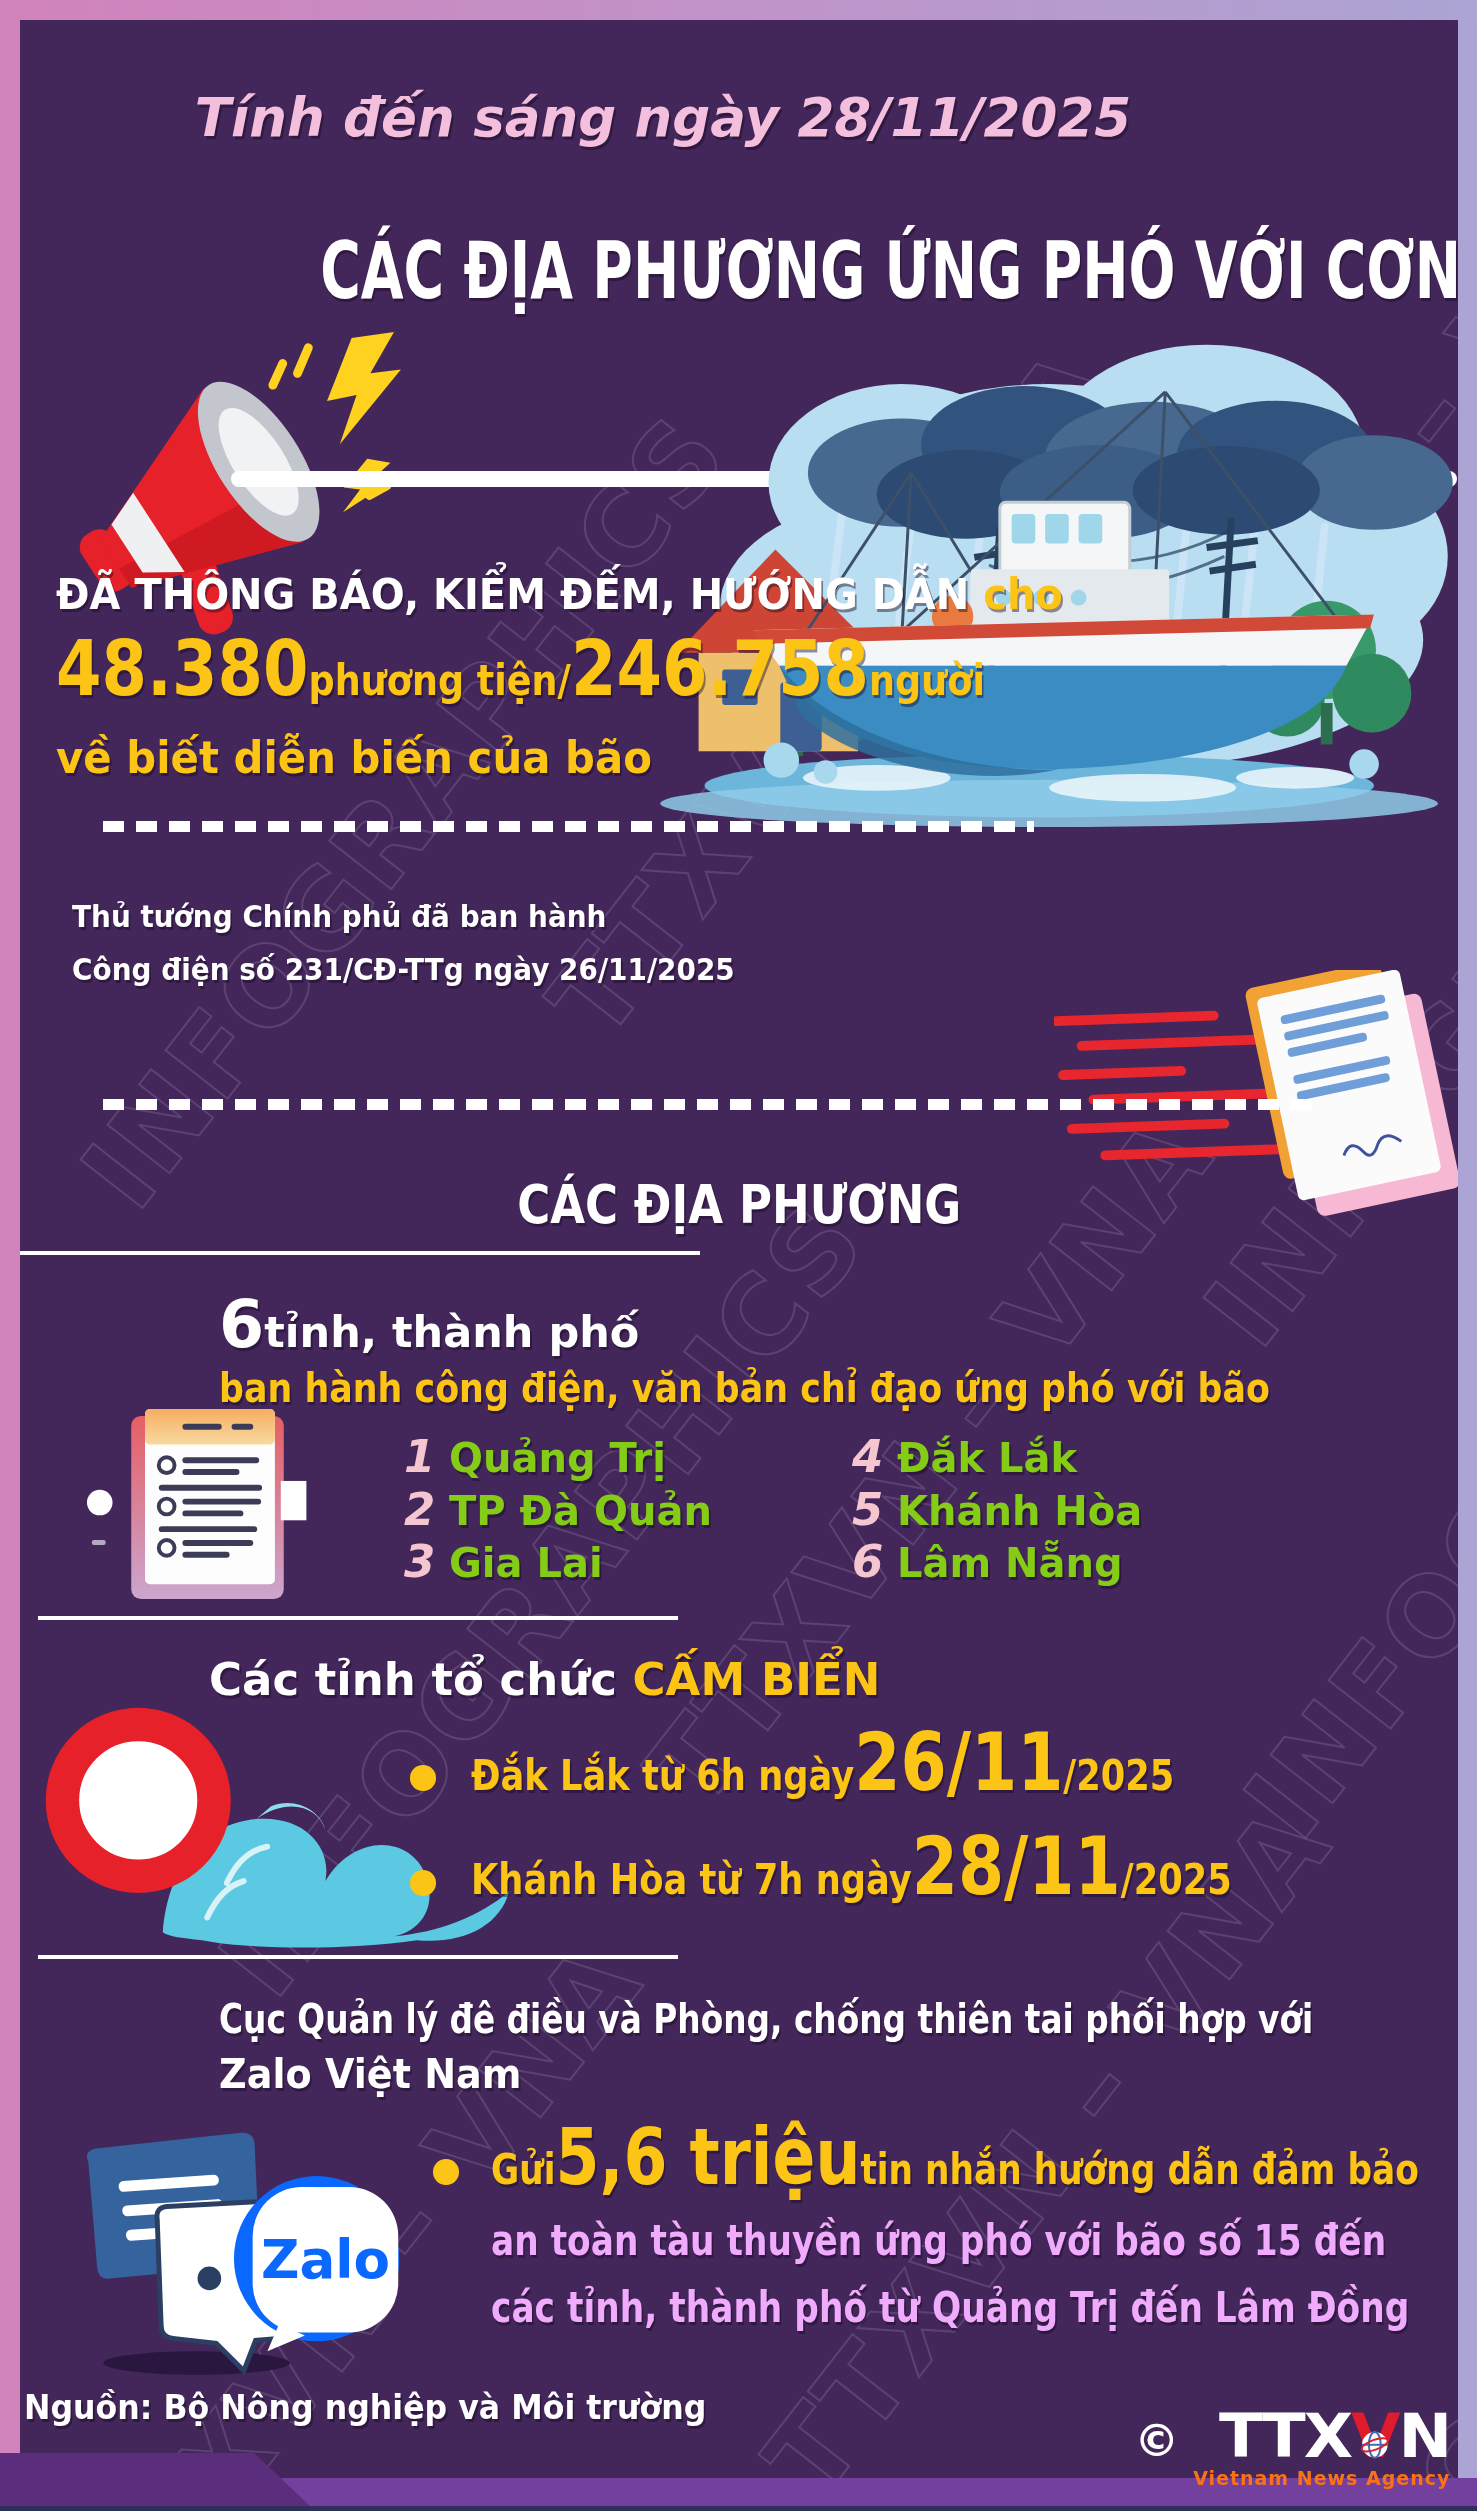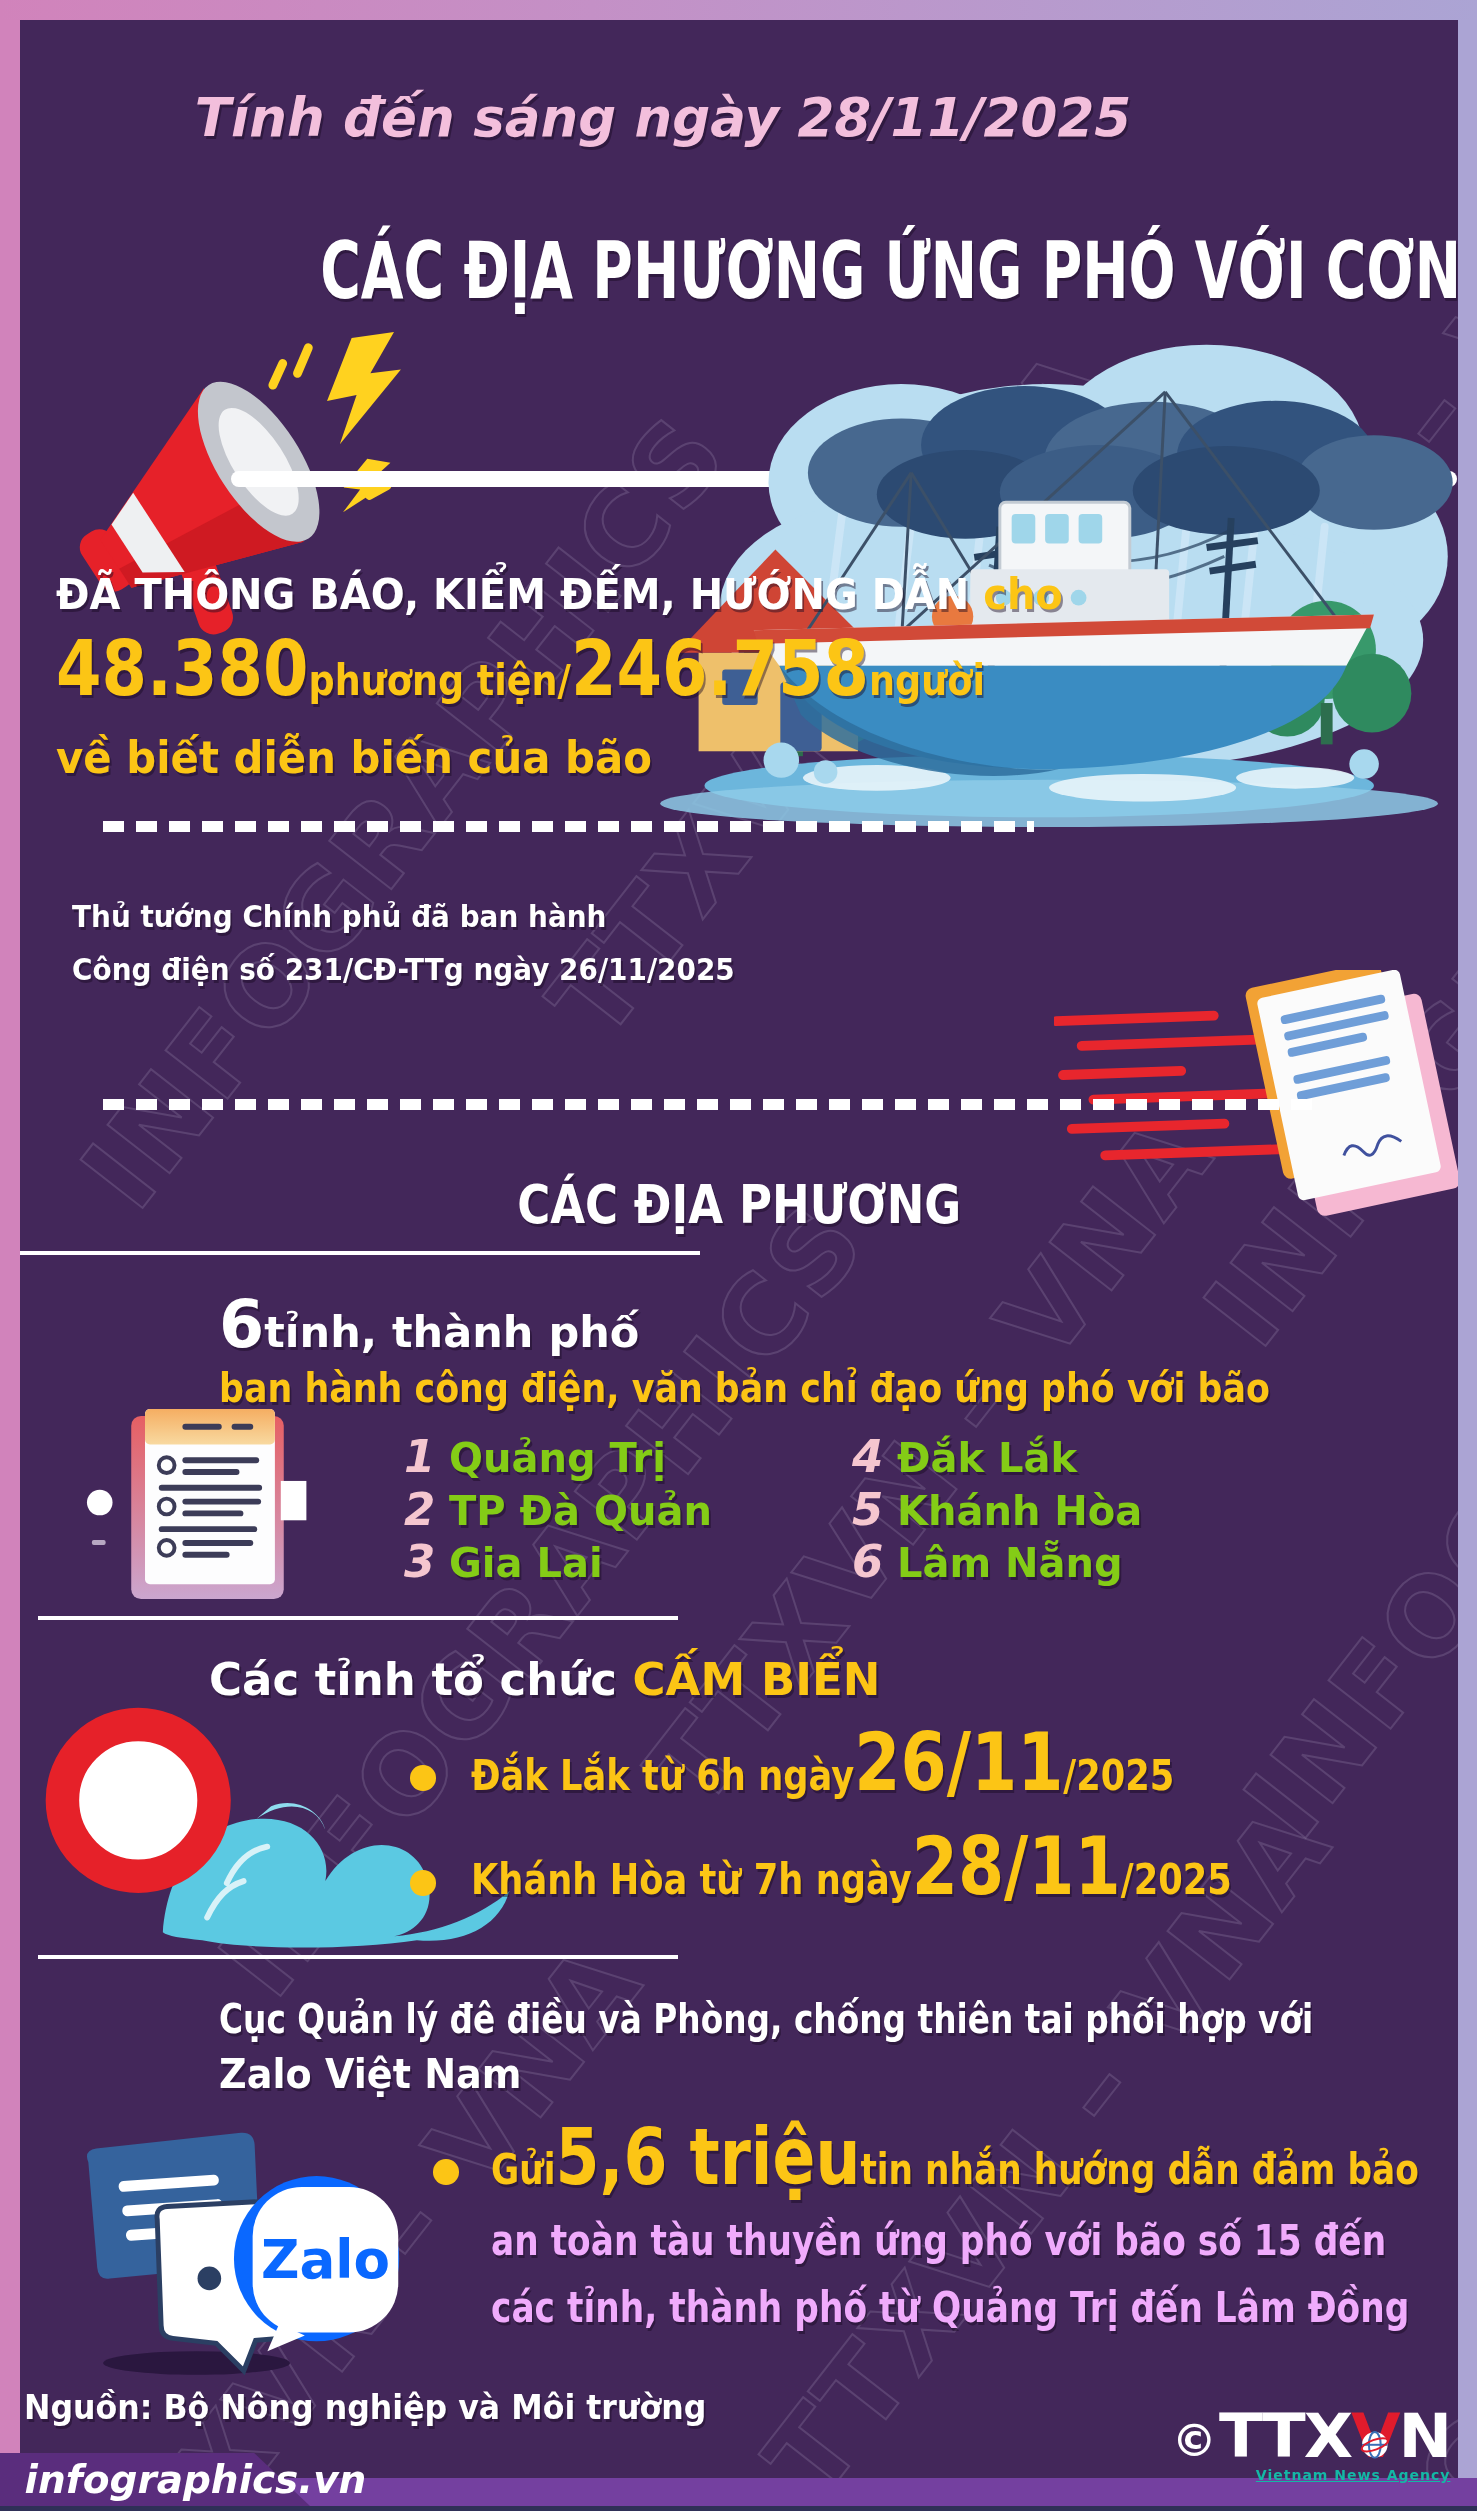--- a/index.html
+++ b/index.html
@@ -77,21 +77,21 @@
   .strip-bottom{position:absolute;left:0;top:2506px;width:1478px;height:5.9px;background:#2f3057;z-index:4;}
   .ribbon{position:absolute;left:0;top:2453px;width:310px;height:53px;background:#5a2d7d;
           clip-path:polygon(0 0,82% 0,100% 100%,0 100%);z-index:5;}
   .site{left:24.6px;top:2457px;font-size:39px;font-style:italic;z-index:6;}
   .agency{position:absolute;right:27.6px;top:2406px;display:flex;align-items:flex-start;gap:13.8px;z-index:6;}
   .copy{font-size:45px;color:#fff;margin-top:7.9px;}
   .ttxvn{position:relative;text-align:right;}
   .ttxvn .letters{font-size:61px;line-height:59px;color:#fff;letter-spacing:-2px;display:inline-block;transform:scaleX(1.05);transform-origin:right center;}
   .ttxvn .v{color:#e01b2c;}
   .globe{position:absolute;right:61px;top:23.6px;}
-  .tagline{font-size:14px;color:#14b8a6;margin-top:2px;letter-spacing:1px;text-decoration:underline;}
+  .tagline{font-size:19px;color:#f97316;margin-top:2px;letter-spacing:1px;}
   svg{position:absolute;z-index:2;}
   svg text{font-family:"DejaVu Sans","Liberation Sans",sans-serif;}
 </style>
 </head>
 <body>
 
 <div class="page">
 
   <div class="wm" style="left:-79px;top:749px;">INFOGRAPHICS</div>
   <div class="wm" style="left:414px;top:630px;">TTXVN – VNA</div>
@@ -393,21 +393,20 @@
       <span class="zb-rest"> tin nhắn hướng dẫn đảm bảo</span>
     </div>
     <div class="zalo-l23 shadow"><span class="sx80">an toàn tàu thuyền ứng phó với bão số 15 đến</span></div>
     <div class="zalo-l23 shadow"><span class="sx80">các tỉnh, thành phố từ Quảng Trị đến Lâm Đồng</span></div>
   </div>
 
   <div class="abs source white shadow"><span class="sx93">Nguồn: Bộ Nông nghiệp và Môi trường</span></div>
   <div class="strip"></div>
   <div class="strip-bottom"></div>
   <div class="ribbon"></div>
-  <div class="abs site white">infographics.vn</div>
 
   <div class="agency">
     <span class="copy">©</span>
     <div class="ttxvn">
       <span class="letters"><span>TTX</span><span class="v">V</span><span>N</span></span>
       <svg class="globe" width="29.6" height="29.6" viewBox="0 0 30 30">
         <circle cx="15" cy="15" r="13" fill="#ffffff"></circle>
         <ellipse cx="15" cy="15" rx="6" ry="13" fill="none" stroke="#3a6fb5" stroke-width="2"></ellipse>
         <line x1="2" y1="15" x2="28" y2="15" stroke="#3a6fb5" stroke-width="2"></line>
         <ellipse cx="15" cy="15" rx="14" ry="5" fill="none" stroke="#e01b2c" stroke-width="2" transform="rotate(-20 15 15)"></ellipse>

